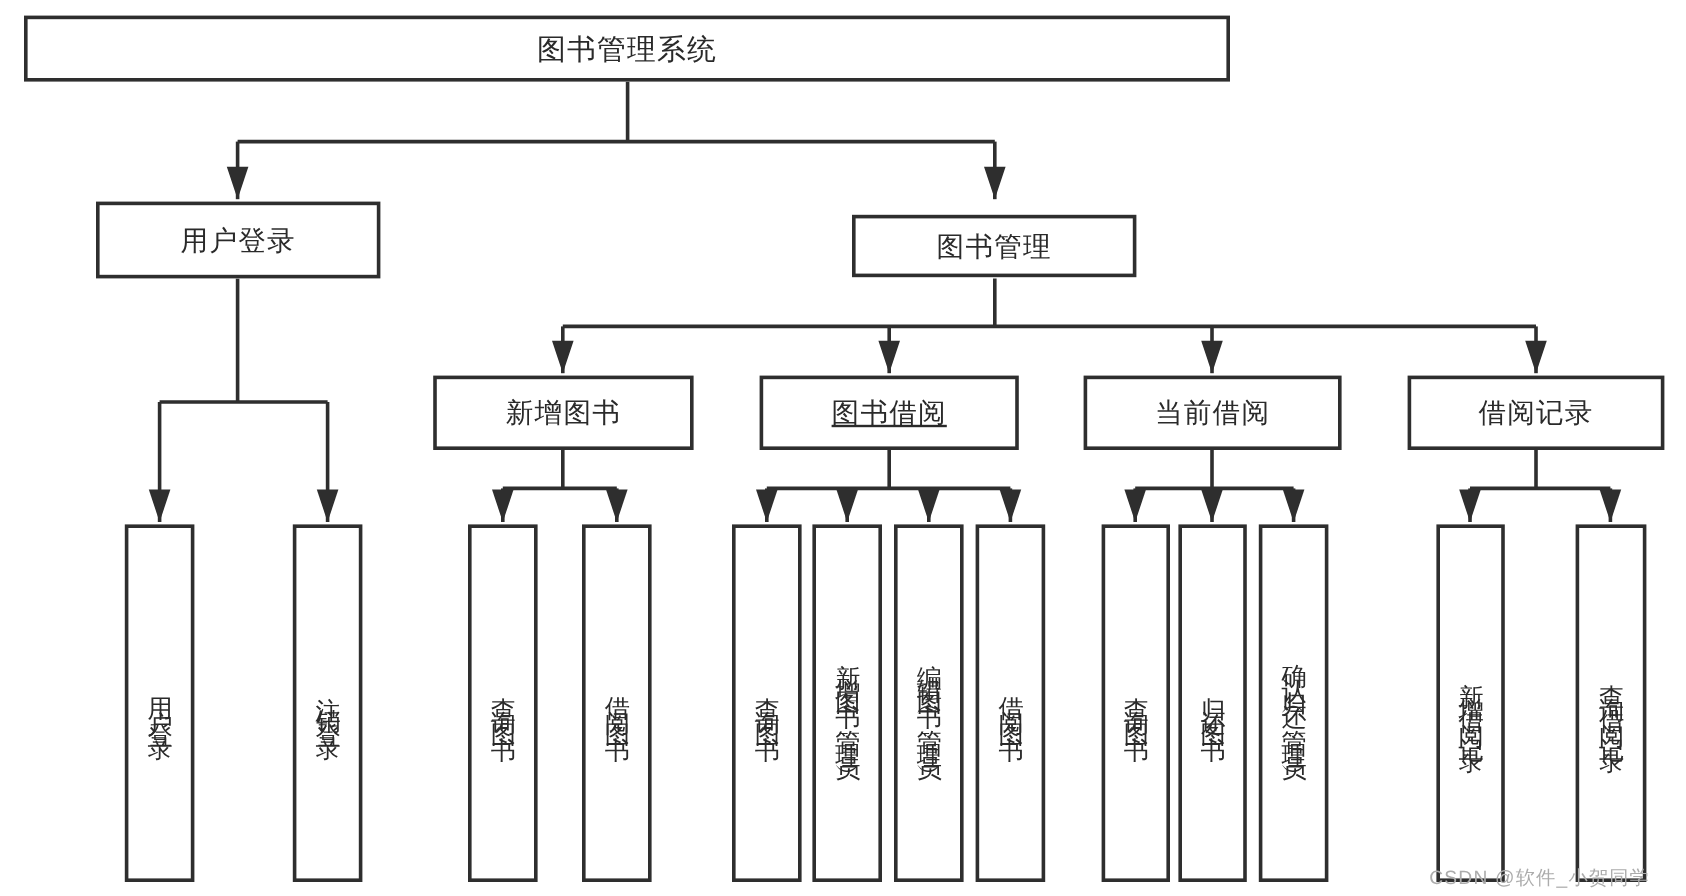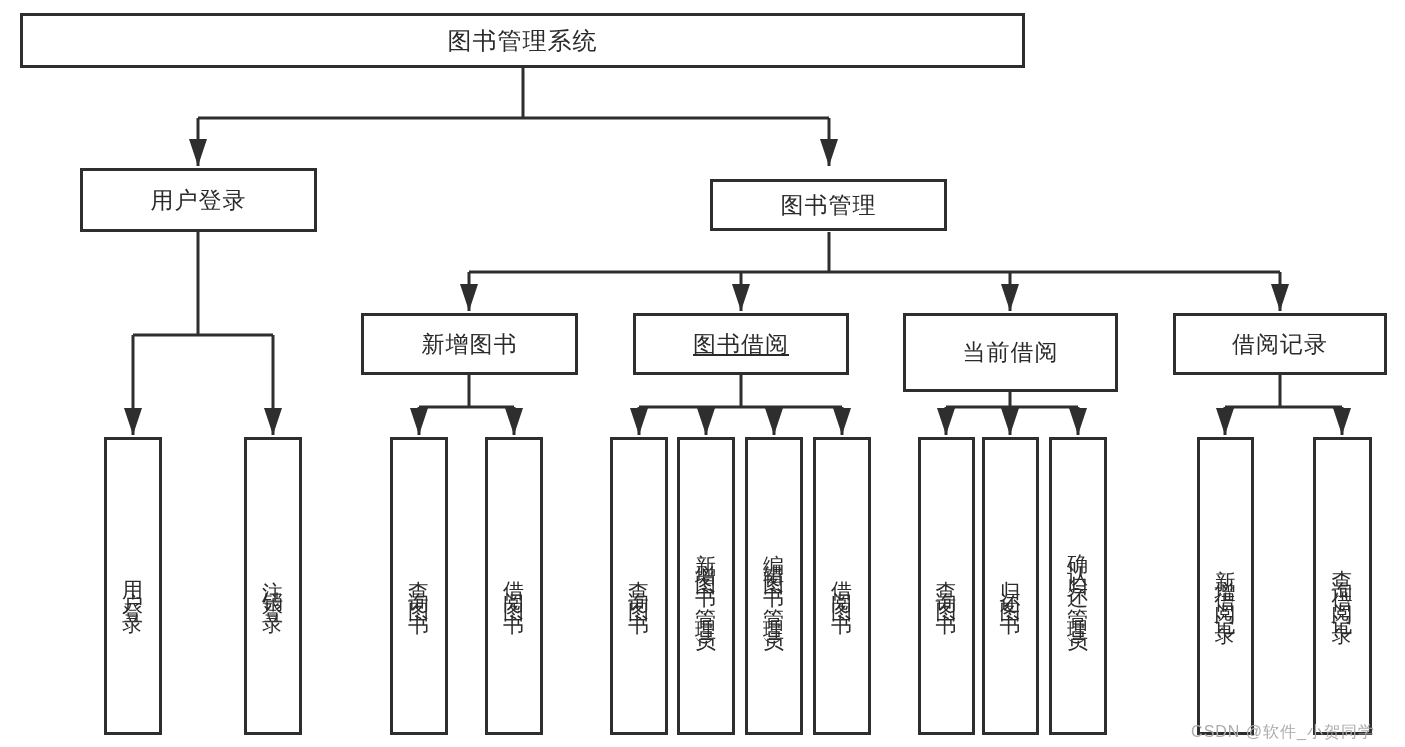--- a/index.html
+++ b/index.html
@@ -97,21 +97,21 @@
   <div class="box" style="left:710px; top:179px; width:237px; height:52px;">
     <span class="h-label">图书管理</span>
   </div>
 
   <div class="box" style="left:361px; top:313px; width:217px; height:62px;">
     <span class="h-label">新增图书</span>
   </div>
   <div class="box" style="left:633px; top:313px; width:216px; height:62px;text-decoration:underline;">
     <span class="h-label">图书借阅</span>
   </div>
-  <div class="box" style="left:903px; top:313px; width:215px; height:79px;">
+  <div class="box" style="left:903px; top:313px; width:215px; height:62px;">
     <span class="h-label">当前借阅</span>
   </div>
   <div class="box" style="left:1173px; top:313px; width:214px; height:62px;">
     <span class="h-label">借阅记录</span>
   </div>
 
   <div class="box leaf" style="left:104px; top:437px; width:58px; height:298px;">
     <span class="v-label">用户登录</span>
   </div>
   <div class="box leaf" style="left:244px; top:437px; width:58px; height:298px;">

